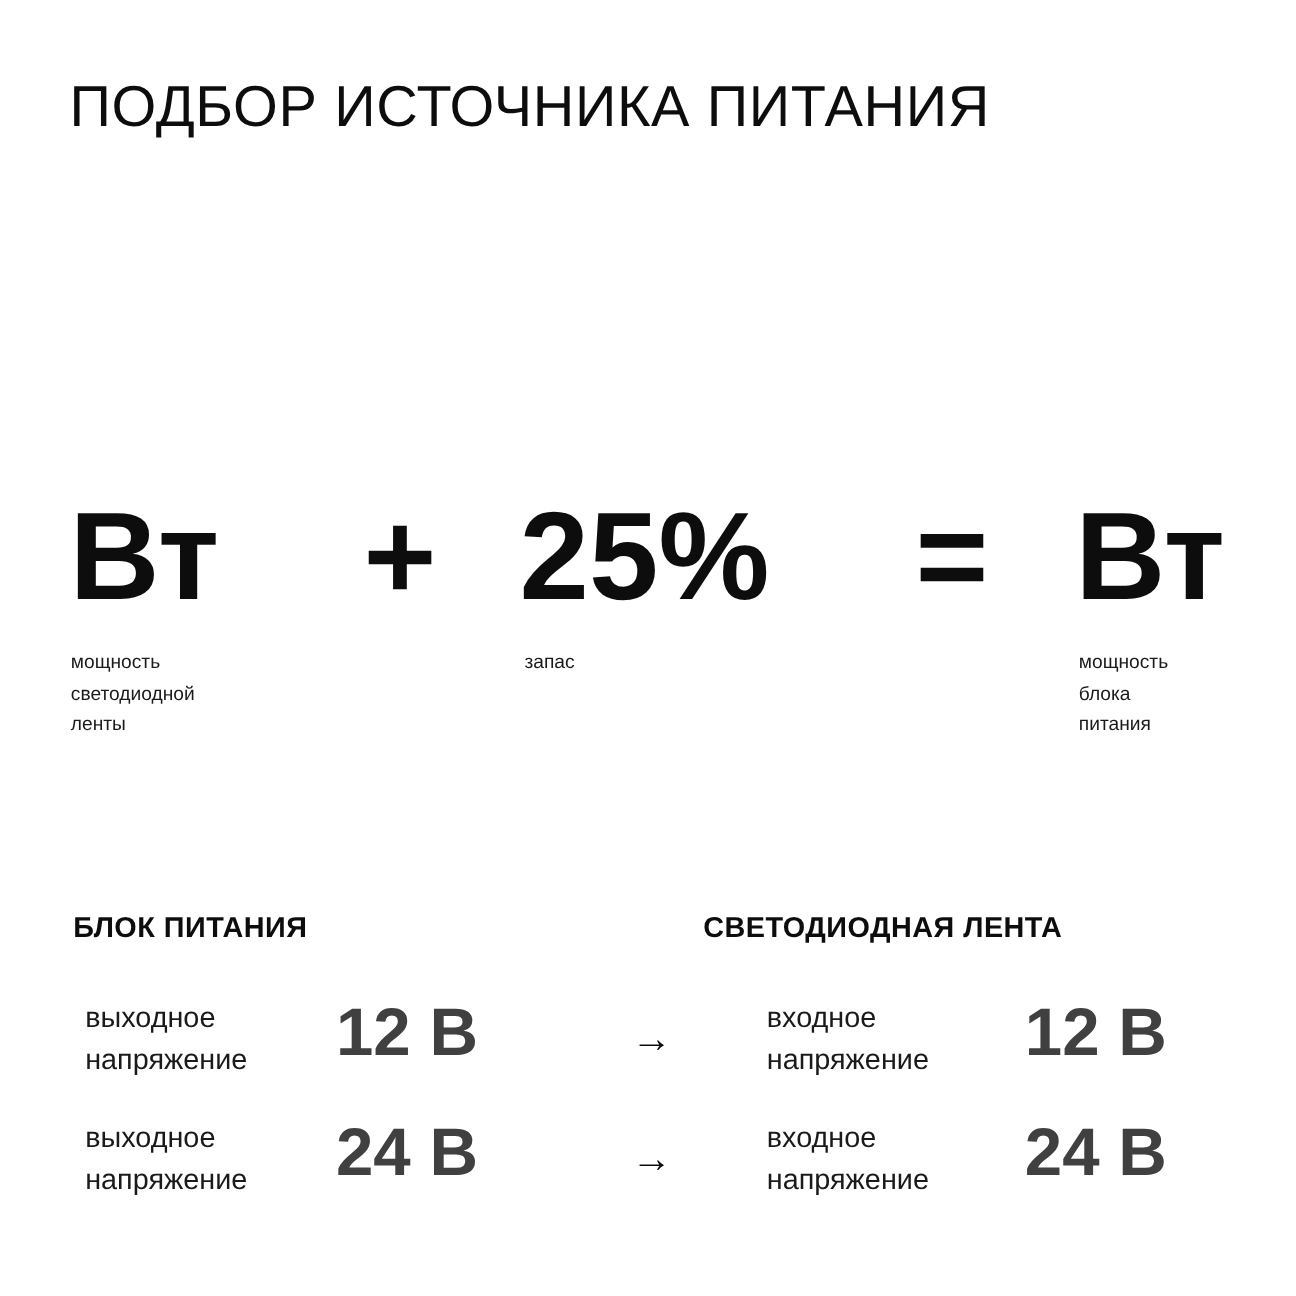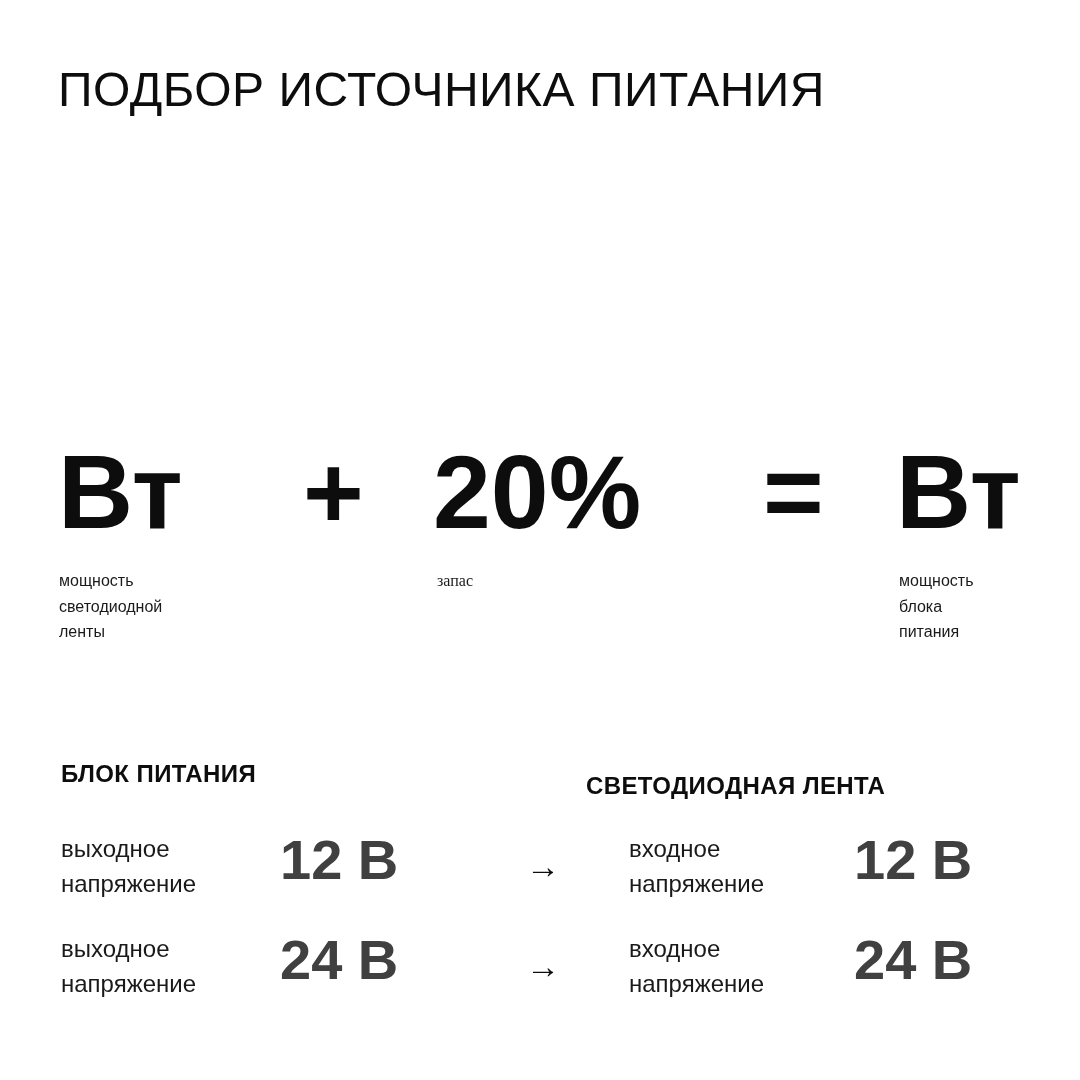--- a/index.html
+++ b/index.html
@@ -28,21 +28,20 @@
     white-space: nowrap;
   }
 
   
   .formula {
     position: absolute;
     left: 58px;
     top: 412px;
     width: 964px;
     height: 230px;
-    margin-top: 28px;
   }
   .formula-row {
     position: absolute;
     left: 0;
     top: 0;
     width: 100%;
     height: 110px;
   }
   .big {
     position: absolute;
@@ -59,54 +58,54 @@
   .f-term3 { left: 838px; top: 0px; }
 
   .cap {
     position: absolute;
     font-size: 16px;
     line-height: 1.6;
     color: #1a1a1a;
     white-space: pre-line;
   }
   .c-1 { left: 1px;   top: 128px; width: 300px; }
-  .c-2 { left: 379px; top: 128px; width: 280px; font-family: Liberation Serif, serif; }
+  .c-2 { left: 379px; top: 128px; width: 280px; }
   .c-3 { left: 841px; top: 128px; width: 220px; }
 
   
   .volt {
     position: absolute;
     left: 58px;
     top: 760px;
     width: 964px;
   }
   .col-head {
     position: absolute;
     font-size: 24px;
     font-weight: bold;
     letter-spacing: 0.4px;
     color: #0d0d0d;
     white-space: nowrap;
   }
   .head-left  { left: 3px;   top: 0px; }
-  .head-right { left: 528px; top: 12px; }
+  .head-right { left: 528px; top: 0px; }
 
   .v-row {
     position: absolute;
     height: 96px;
   }
   .v-row-1 { top: 60px; }
   .v-row-2 { top: 160px; }
 
   .v-left  { left: 0px;   width: 470px; }
   .v-right { left: 528px; width: 470px; margin-left: 40px; }
 
   .v-label {
     position: absolute;
-    left: 3px;
+    left: 13px;
     top: 12px;
     font-size: 24px;
     line-height: 1.45;
     color: #1a1a1a;
     white-space: pre-line;
   }
   .v-value {
     position: absolute;
     top: 4px;
     font-size: 56px;
@@ -130,21 +129,21 @@
 </style>
 </head>
 <body>
 
 <div class="page-title">ПОДБОР ИСТОЧНИКА ПИТАНИЯ</div>
 
 <div class="formula">
   <div class="formula-row">
     <span class="big f-term1">Вт</span>
     <span class="big f-plus">+</span>
-    <span class="big f-term2">20%</span>
+    <span class="big f-term2">25%</span>
     <span class="big f-eq">=</span>
     <span class="big f-term3">Вт</span>
   </div>
 
   <div class="cap c-1">мощность
 светодиодной
 ленты</div>
   <div class="cap c-2">запас</div>
   <div class="cap c-3">мощность
 блока

